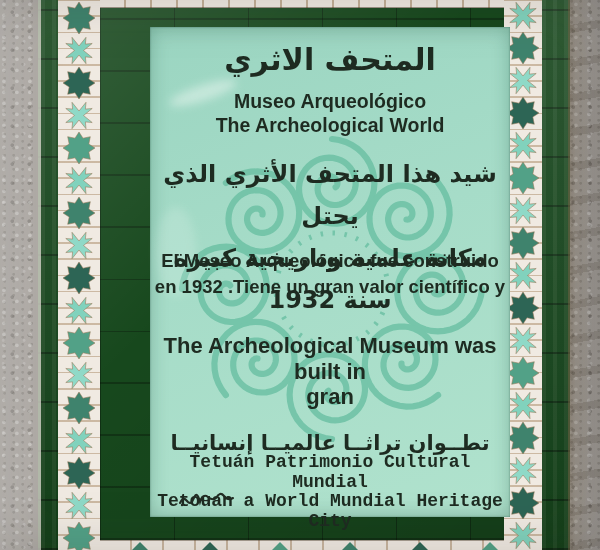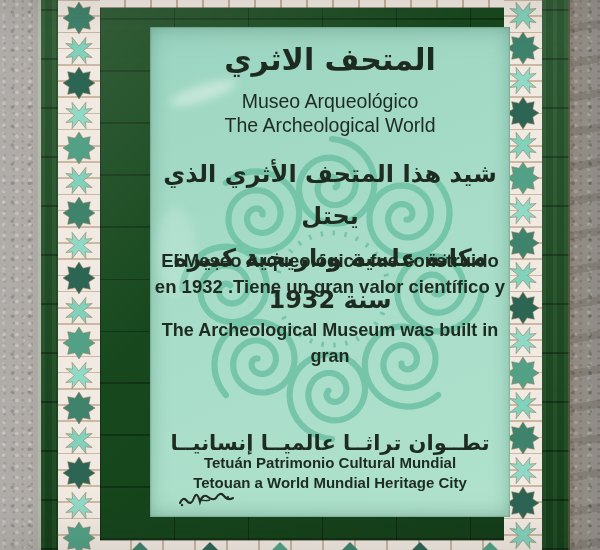--- a/index.html
+++ b/index.html
@@ -89,26 +89,26 @@
     margin-left:30px;
   }
   .motif{position:absolute;left:0;top:0;width:360px;height:490px;opacity:.88;}
   .scuff{position:absolute;background:rgba(235,248,242,.5);border-radius:50%;filter:blur(4px);}
   .scuff.s1{left:18px;top:58px;width:70px;height:16px;transform:rotate(-18deg);}
   .scuff.s2{left:6px;top:180px;width:40px;height:90px;opacity:.4;}
   .t{position:absolute;left:0;right:0;text-align:center;}
   .arabic{font-family:"DejaVu Sans",sans-serif;font-weight:bold;direction:rtl;}
   .latin{font-family:"Liberation Sans",sans-serif;font-weight:bold;}
   .title-ar{top:8px;font-size:30px;line-height:50px;}
-  .title-latin{top:62px;font-size:19.5px;line-height:24px;font-weight:normal;}
+  .title-latin{top:62px;font-size:19.5px;line-height:24px;font-weight:bold;}
   .body-ar{top:126px;font-size:24px;line-height:42px;}
   .body-es{top:221px;font-size:18.5px;line-height:25.5px;}
-  .body-en{top:291px;font-size:18px;line-height:25.5px;}
+  .body-en{top:306px;font-size:22px;line-height:25.5px;}
   .footer-ar{top:400px;font-size:21px;line-height:32px;}
-  .footer-latin{top:426px;font-size:15px;line-height:19.5px;font-weight:bold;}
+  .footer-latin{top:426px;font-size:18px;line-height:19.5px;font-weight:bold;font-family:Liberation Mono, monospace;}
   .signature{position:absolute;left:28px;top:462px;width:58px;height:20px;}
 </style>
 </head>
 <body>
 
 <div class="photo">
   <div class="wall"></div>
   <div class="wall-edge-right"></div>
 
   <div class="green-frame"></div>

